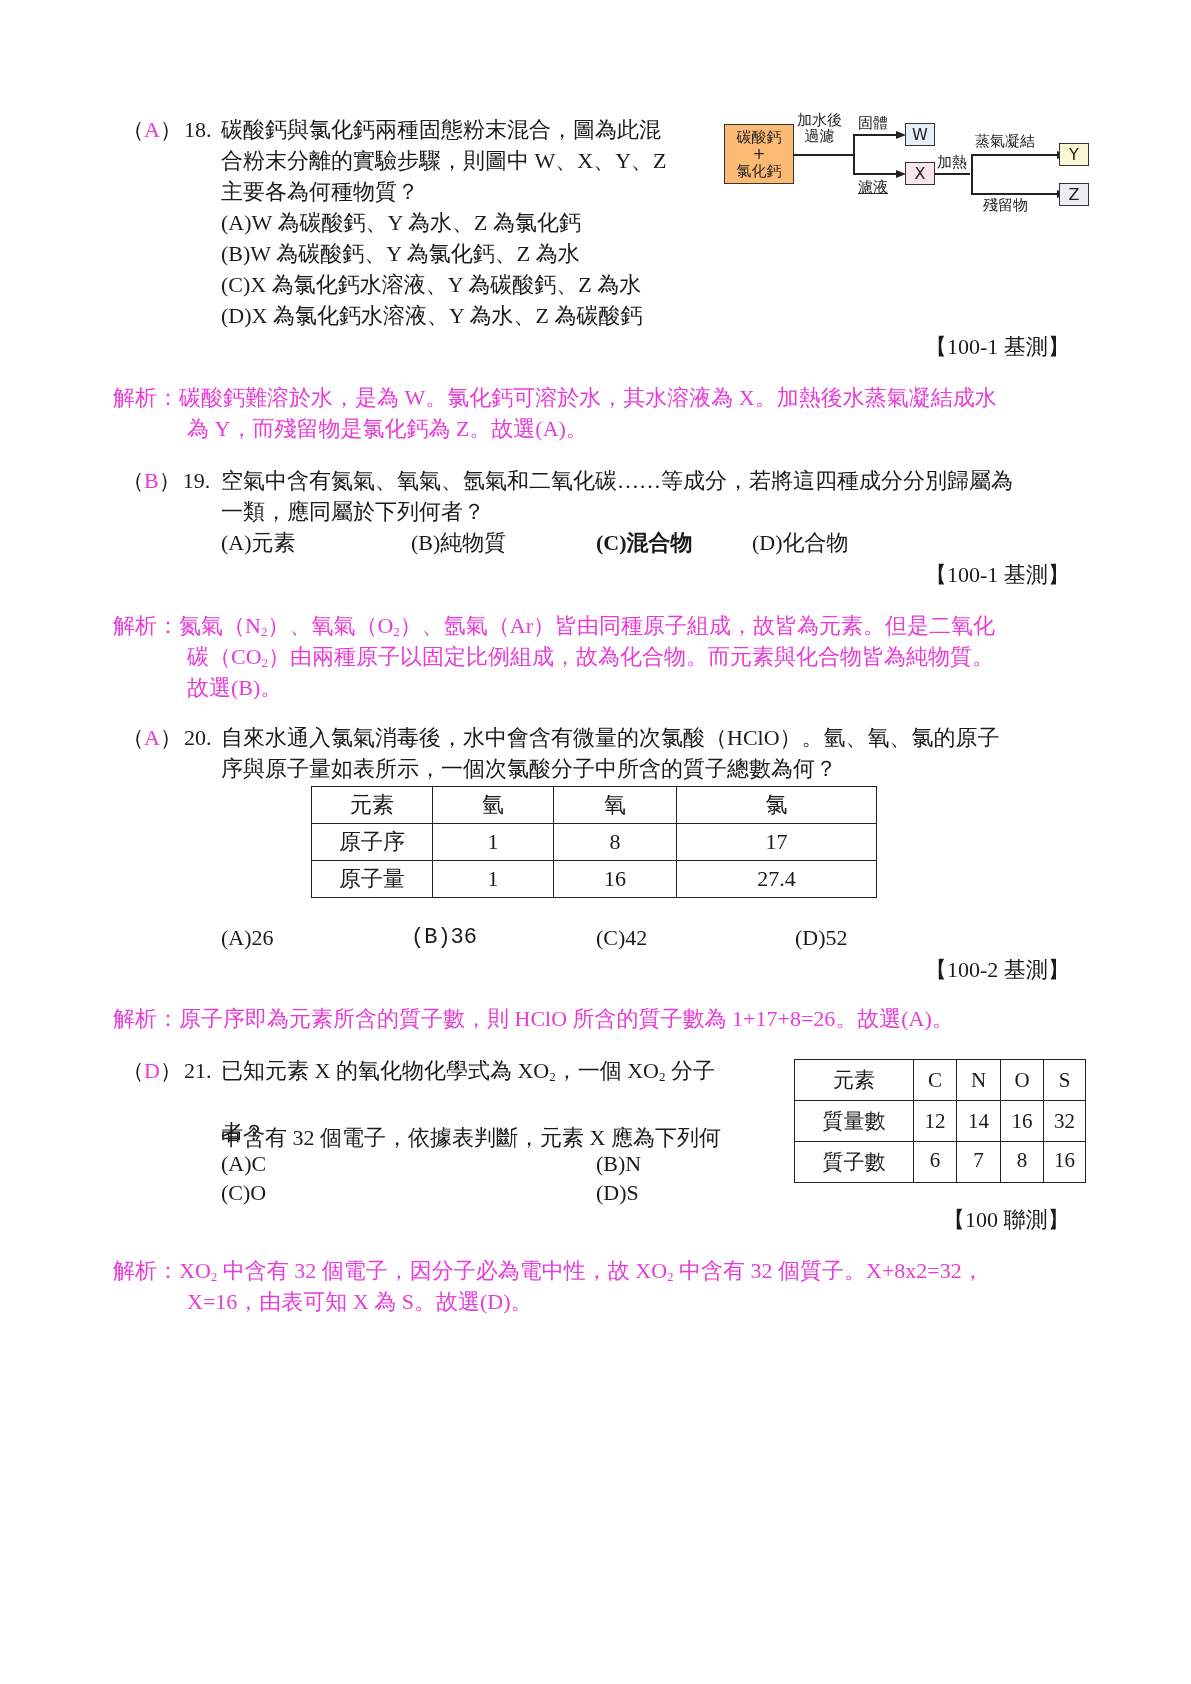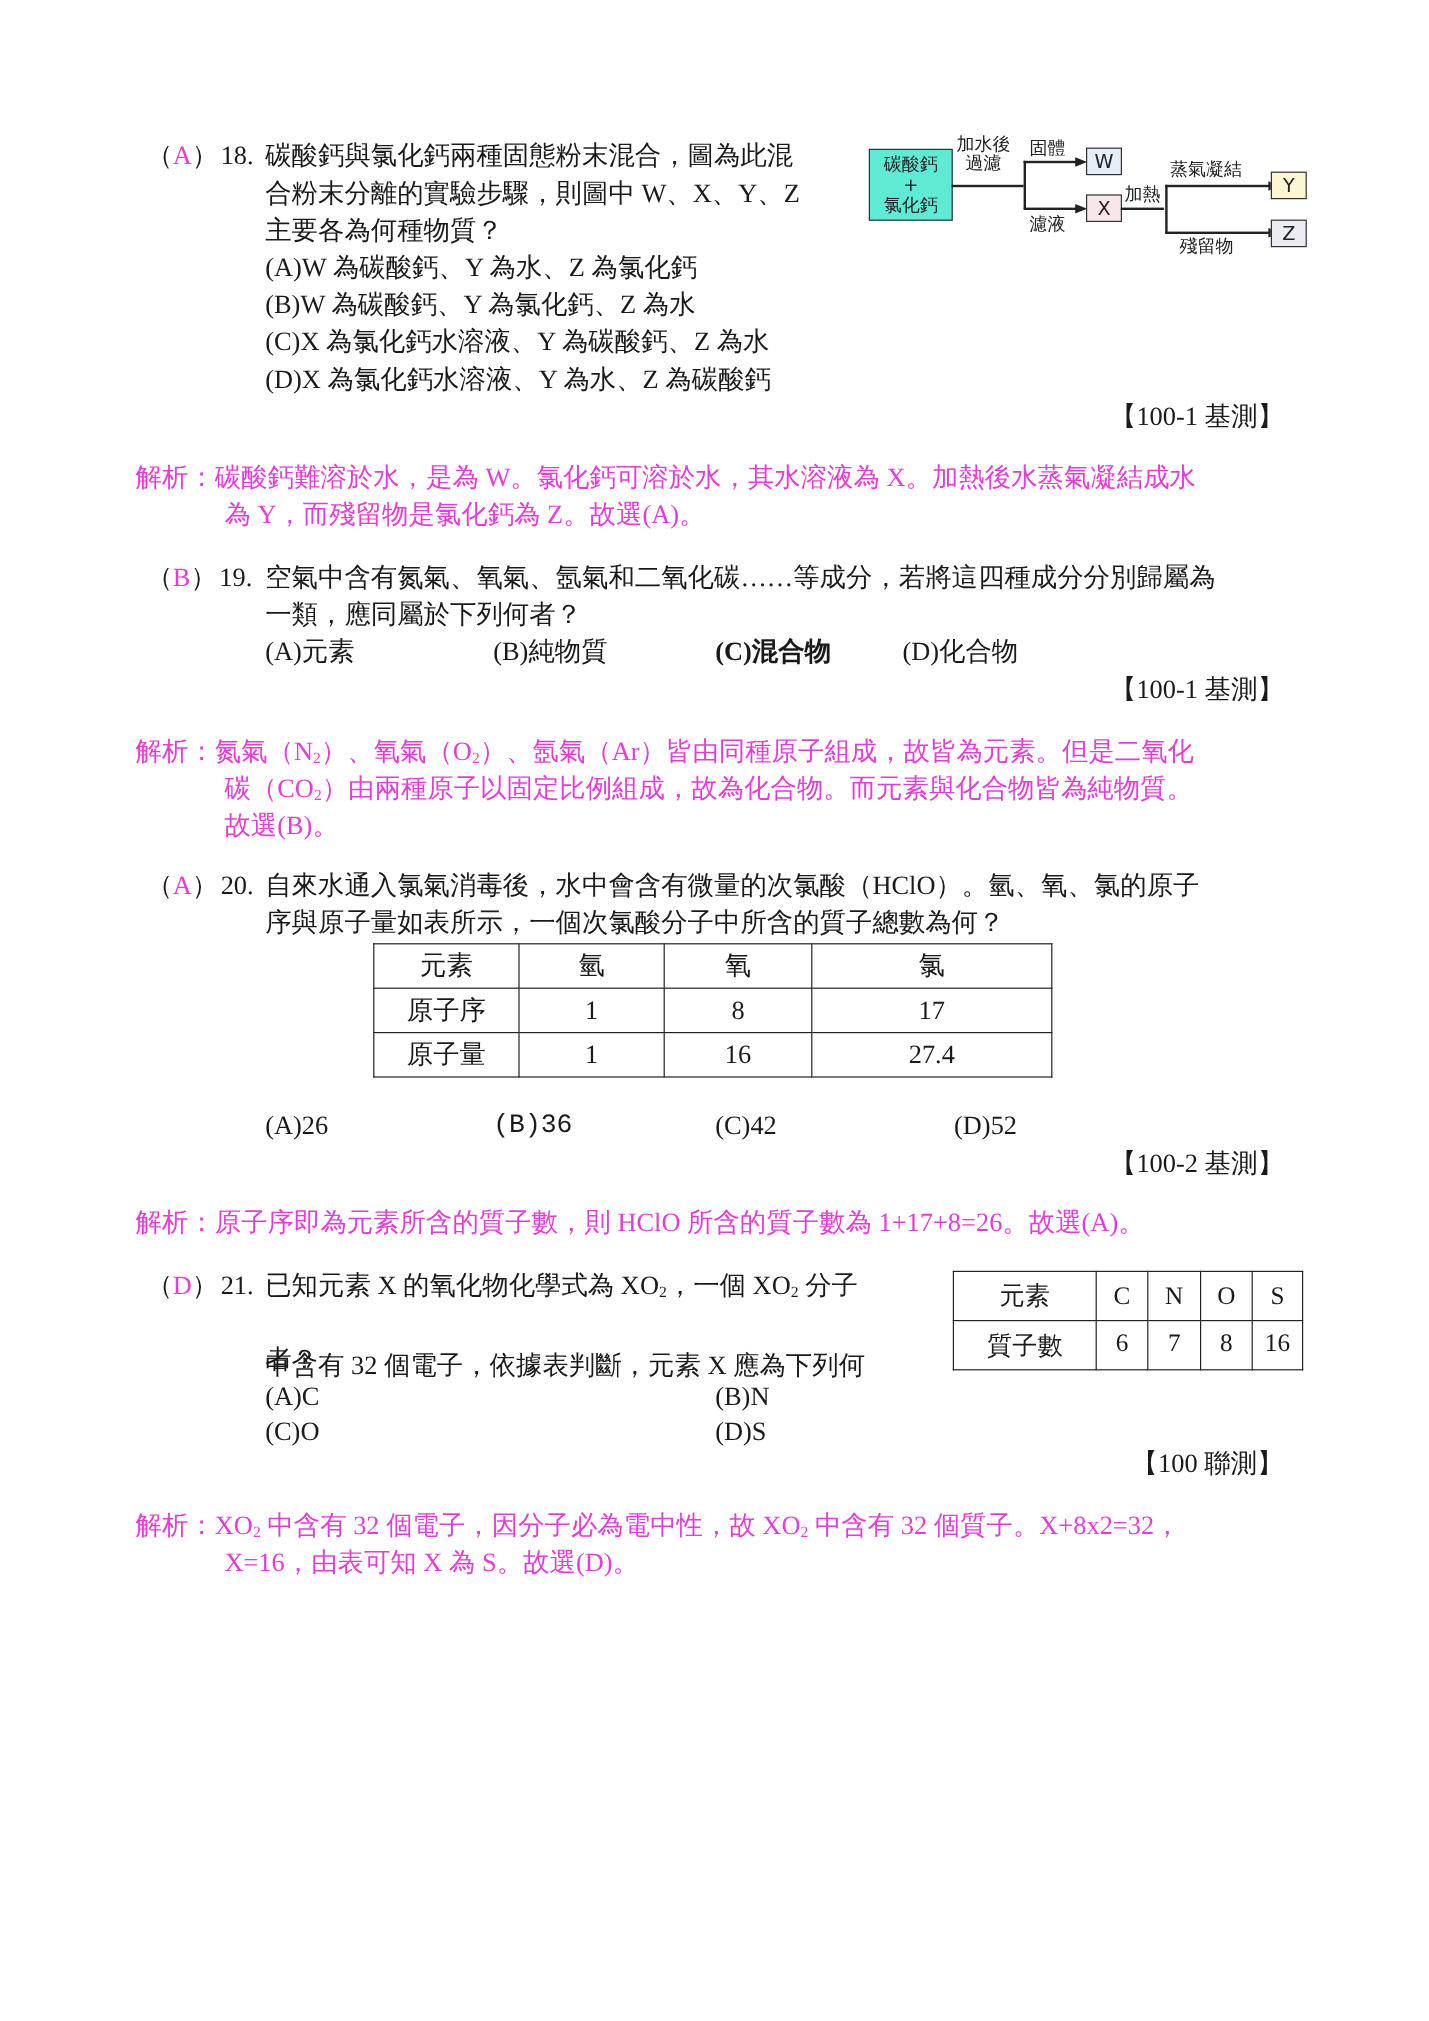--- a/index.html
+++ b/index.html
@@ -31,37 +31,37 @@
   </div>
   <div class="line" style="left:221px; top:145px;">合粉末分離的實驗步驟，則圖中 W、X、Y、Z</div>
   <div class="line" style="left:221px; top:176px;">主要各為何種物質？</div>
   <div class="line" style="left:221px; top:207px;">(A)W 為碳酸鈣、Y 為水、Z 為氯化鈣</div>
   <div class="line" style="left:221px; top:238px;">(B)W 為碳酸鈣、Y 為氯化鈣、Z 為水</div>
   <div class="line" style="left:221px; top:269px;">(C)X 為氯化鈣水溶液、Y 為碳酸鈣、Z 為水</div>
   <div class="line" style="left:221px; top:300px;">(D)X 為氯化鈣水溶液、Y 為水、Z 為碳酸鈣</div>
   <div class="src" style="left:925px; top:332px;">【100-1 基測】</div>
 
   <div>
-    <div class="dbox" style="left:724px; top:124px; width:68px; height:58px; background:#5eead4; flex-direction:column; font-size:15px; line-height:17px;">
+    <div class="dbox" style="left:724px; top:124px; width:68px; height:58px; background:#fdba74; flex-direction:column; font-size:15px; line-height:17px;">
       <span>碳酸鈣</span>
       <span>+</span>
       <span>氯化鈣</span>
     </div>
     <div class="dlabel" style="left:797px; top:112px; line-height:16px; text-align:center;">
       <div>加水後</div>
       <div>過濾</div>
     </div>
     <div class="dline" style="left:793px; top:154px; width:60px; height:1.5px;"></div>
     <div class="dline" style="left:853px; top:134px; width:1.5px; height:40px;"></div>
     <div class="dline" style="left:853px; top:134px; width:45px; height:1.5px;"></div>
     <div class="arrow" style="left:896px; top:131px;"></div>
     <div class="dline" style="left:853px; top:173px; width:45px; height:1.5px;"></div>
     <div class="arrow" style="left:896px; top:170px;"></div>
     <div class="dlabel" style="left:858px; top:114px;">固體</div>
-    <div class="dlabel" style="left:858px; top:178px;">濾液</div>
+    <div class="dlabel" style="left:858px; top:178px;text-decoration:underline;">濾液</div>
     <div class="dbox" style="left:905px; top:123px; width:28px; height:21px; background:#e6eef8; font-size:16px;">W</div>
     <div class="dbox" style="left:905px; top:162px; width:28px; height:21px; background:#f8e6ea; font-size:16px;">X</div>
     <div class="dline" style="left:934px; top:173px; width:36px; height:1.5px;"></div>
     <div class="dlabel" style="left:937px; top:153px;">加熱</div>
     <div class="dline" style="left:971px; top:154px; width:1.5px; height:40px;"></div>
     <div class="dline" style="left:971px; top:154px; width:88px; height:1.5px;"></div>
     <div class="arrow" style="left:1057px; top:151px;"></div>
     <div class="dline" style="left:971px; top:193px; width:88px; height:1.5px;"></div>
     <div class="arrow" style="left:1057px; top:190px;"></div>
     <div class="dlabel" style="left:975px; top:132px;">蒸氣凝結</div>
@@ -153,20 +153,27 @@
   <table class="t" style="left:794px; top:1059px; width:292px; font-size:21px;">
     <tbody>
         <tr style="height:41px;">
       <td style="width:118px;">元素</td>
       <td style="width:42px;">C</td>
       <td style="width:43px;">N</td>
       <td style="width:42px;">O</td>
       <td>S</td>
     </tr>
     <tr style="height:41px;">
+      <td>質量數</td>
+      <td>12</td>
+      <td>14</td>
+      <td>16</td>
+      <td>32</td>
+    </tr>
+    <tr style="height:41px;">
       <td style="vertical-align:top; padding-top:6px;">質子數</td>
       <td style="vertical-align:top; padding-top:6px;">6</td>
       <td style="vertical-align:top; padding-top:6px;">7</td>
       <td style="vertical-align:top; padding-top:6px;">8</td>
       <td style="vertical-align:top; padding-top:6px;">16</td>
     </tr>
   </tbody>
     </table>
   <div class="src" style="left:943px; top:1205px;">【100 聯測】</div>
 

